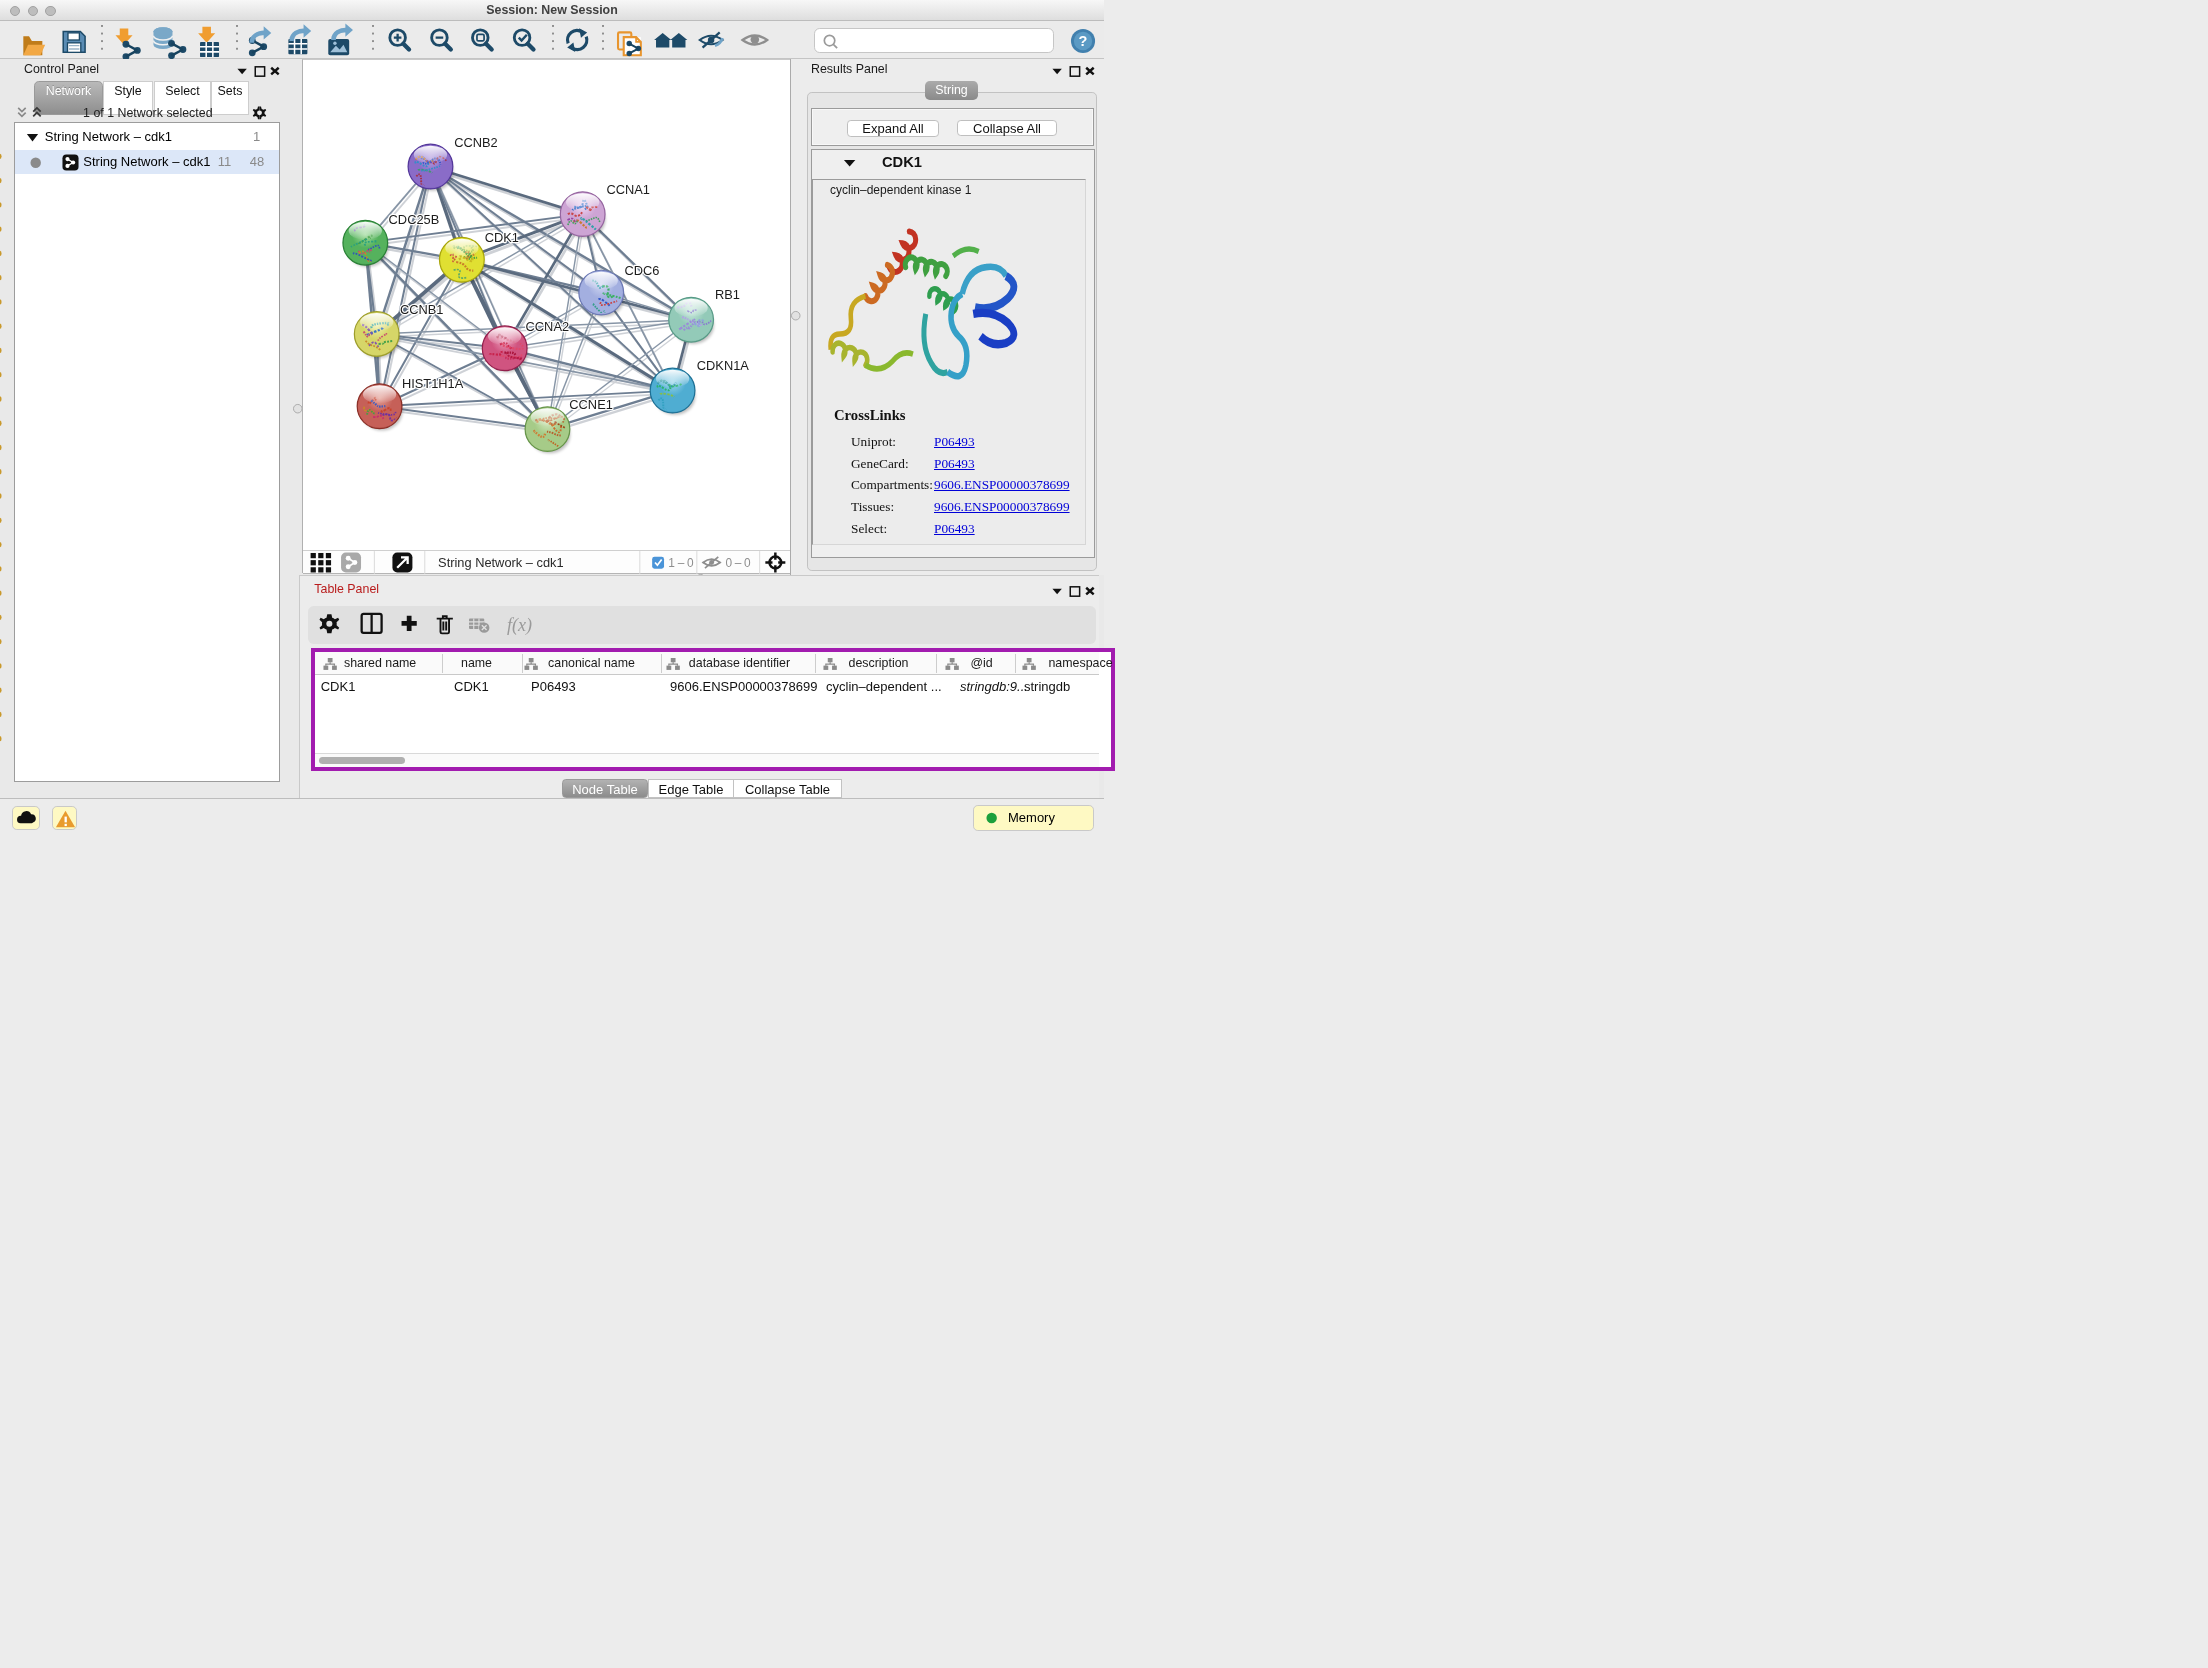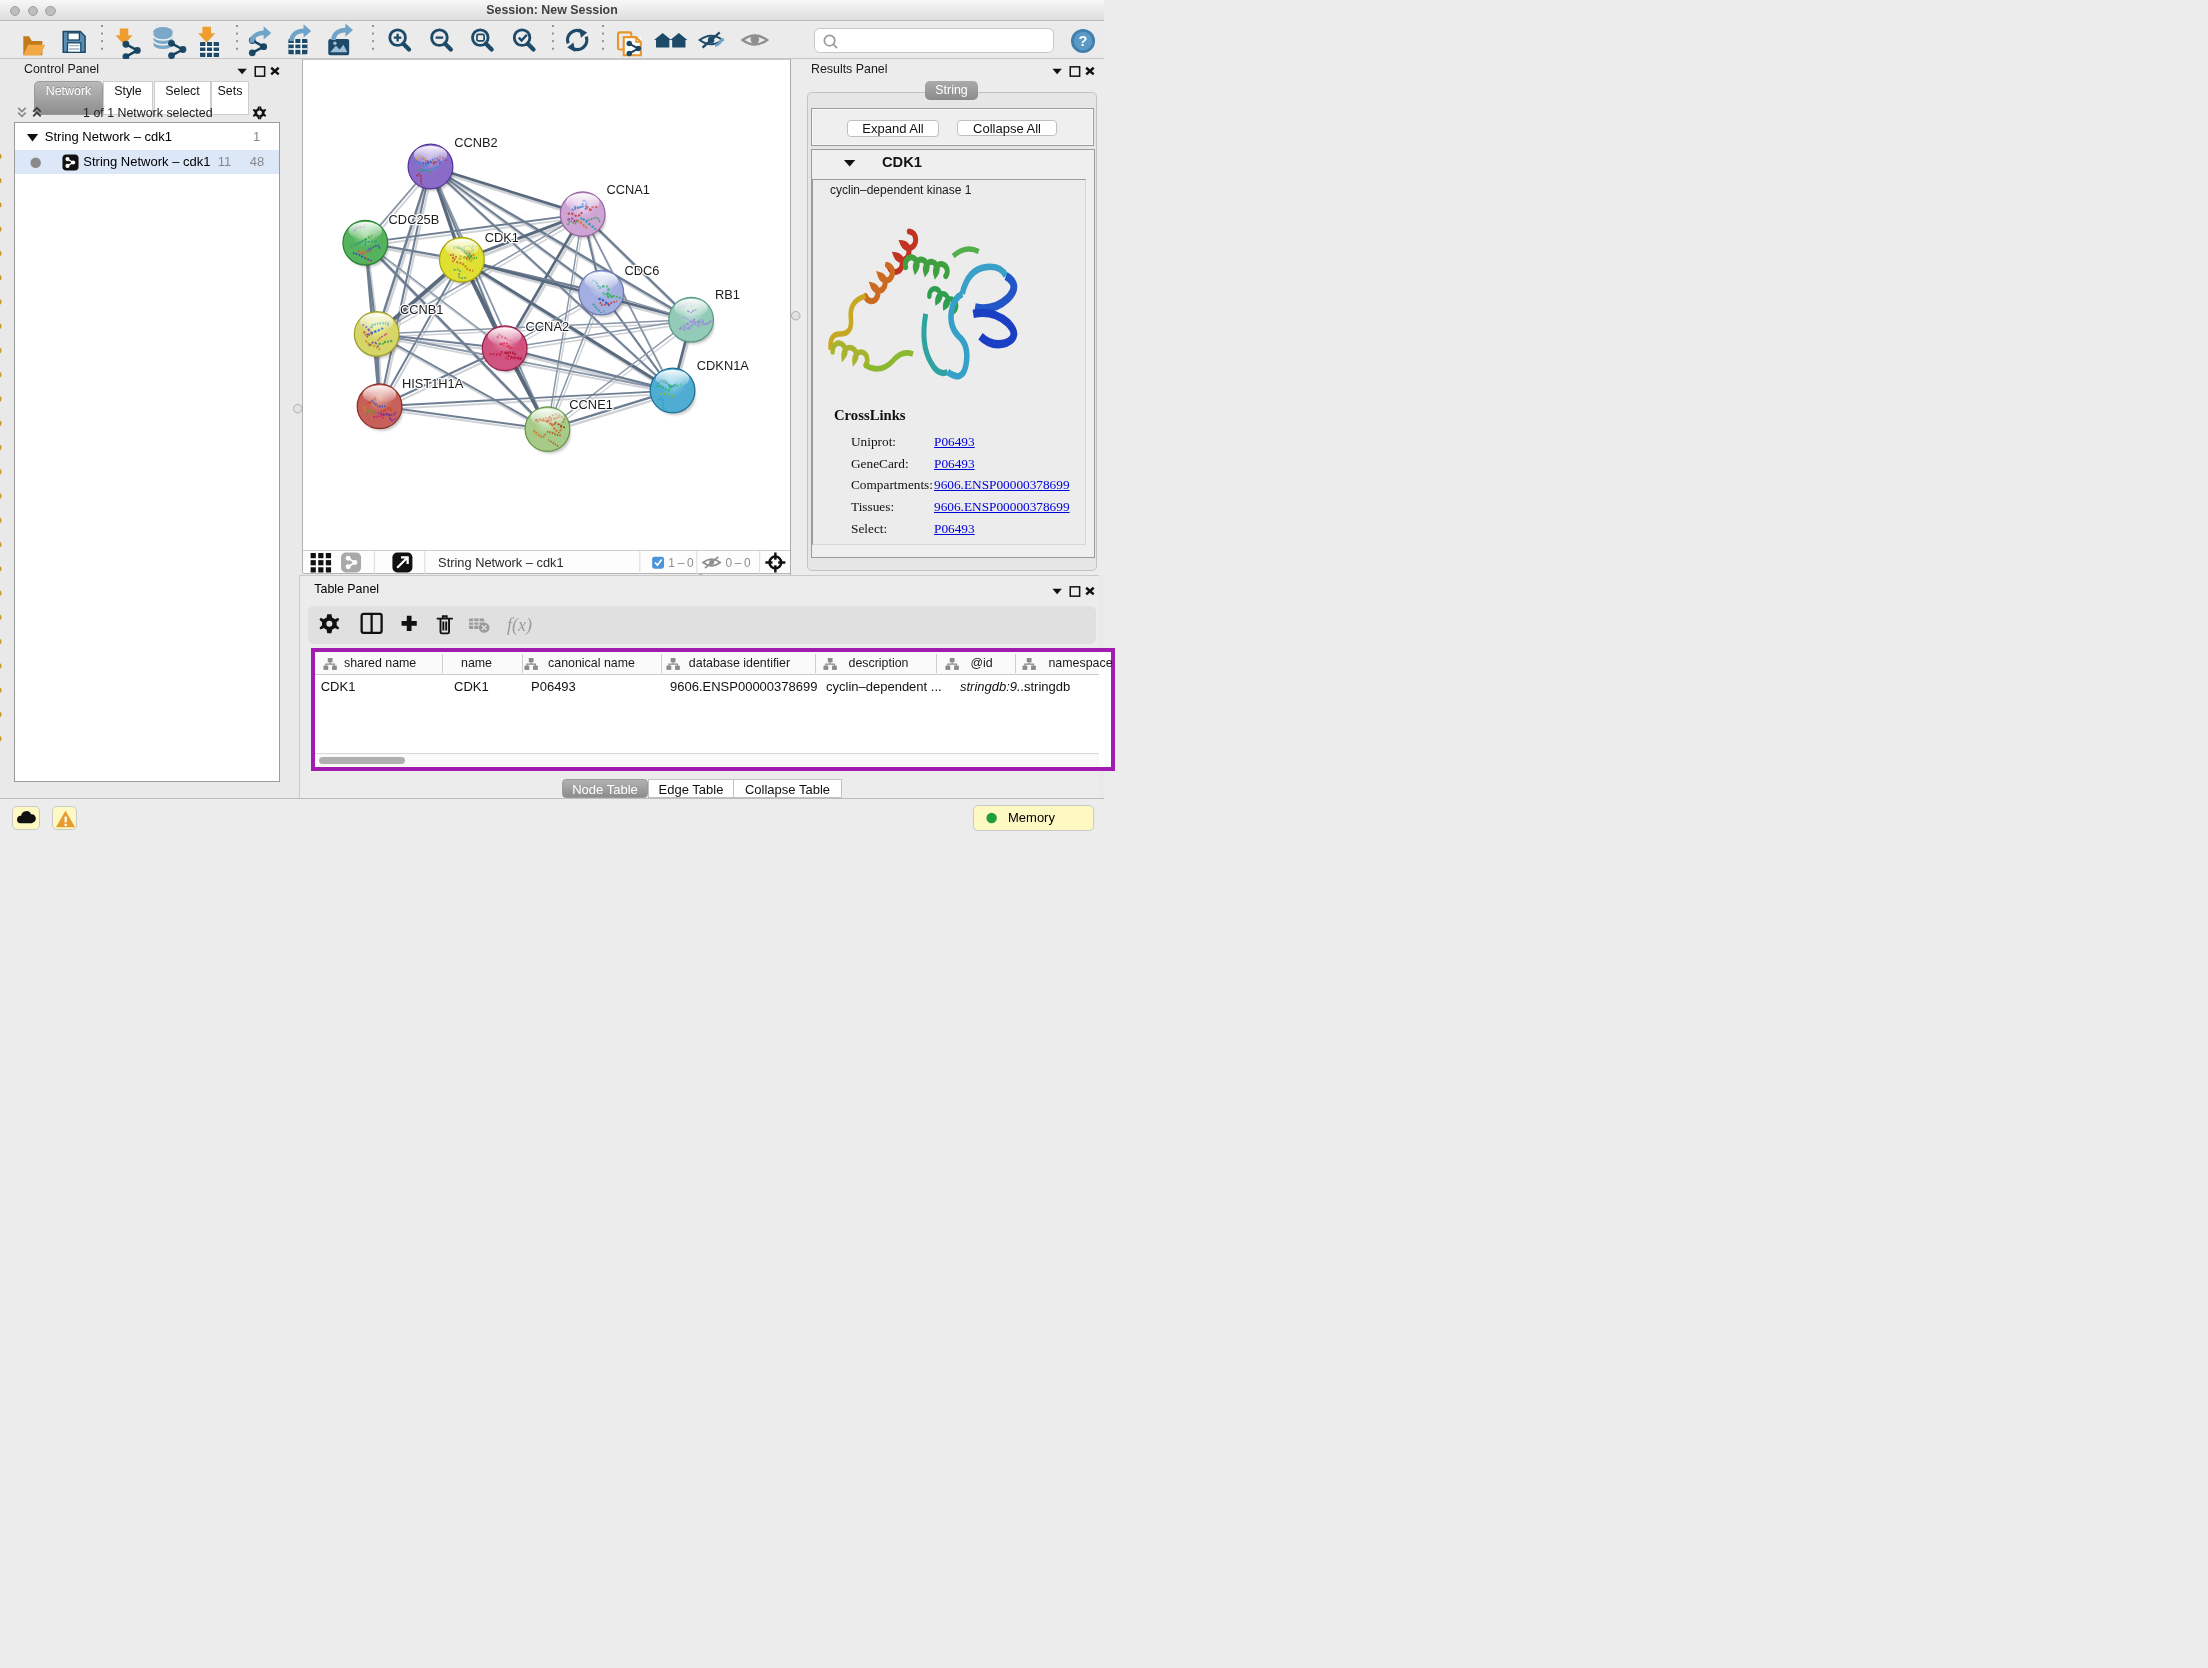--- a/index.html
+++ b/index.html
@@ -779,21 +779,21 @@
       </div>
     <div class="xrow" style="top:462px;">
         <span class="xl">Select:</span>
         <span class="xv">P06493</span>
       </div>
     <svg width="9.5" height="11.4" style="position:absolute;left:0px;top:251px" viewBox="0 0 10 12">
         <circle cx="5" cy="6" r="4.5" fill="#e2e2e2" stroke="#a9a9a9"></circle>
       </svg>
   </div>
   <div id="tablepanel">
-    <div style="position:absolute;left:14.3px;top:5.7px;font-size:12.4px;color:#000000;">Table Panel</div>
+    <div style="position:absolute;left:14.3px;top:5.7px;font-size:12.4px;color:#b91c1c;">Table Panel</div>
     <svg width="48" height="15" style="position:absolute;left:750px;top:7.6px" viewBox="0 0 50 16">
         <path d="M2 5 L12 5 L7 11 Z" fill="#111"></path>
         <rect x="21" y="3" width="10" height="10" fill="none" stroke="#111" stroke-width="1.6"></rect>
         <path d="M38 4 L46 11 M46 4 L38 11" stroke="#111" stroke-width="2.6"></path>
       </svg>
     <div style="position:absolute;left:7.6px;top:30px;width:788px;height:38px;background:#e0e0e0;border-radius:5.7px;"></div>
     <svg width="247" height="28.5" style="position:absolute;left:17px;top:35px" viewBox="0 0 260 30">
       <g transform="translate(13,13)">
           <path fill="#111" d="M0 -9.5 L2.2 -9.5 L3 -5.8 A7 7 0 0 1 5.8 -4.2 L9.2 -5.8 L10.4 -3.8 L7.6 -1.2 A7 7 0 0 1 7.6 2 L10.4 4.6 L9.2 6.6 L5.8 5 A7 7 0 0 1 3 6.6 L2.2 10.3 L0 10.3 L-2.2 10.3 L-3 6.6 A7 7 0 0 1 -5.8 5 L-9.2 6.6 L-10.4 4.6 L-7.6 2 A7 7 0 0 1 -7.6 -1.2 L-10.4 -3.8 L-9.2 -5.8 L-5.8 -4.2 A7 7 0 0 1 -3 -5.8 L-2.2 -9.5 Z"></path>
           <circle cx="0" cy="0.4" r="3.2" fill="#e0e0e0"></circle>

